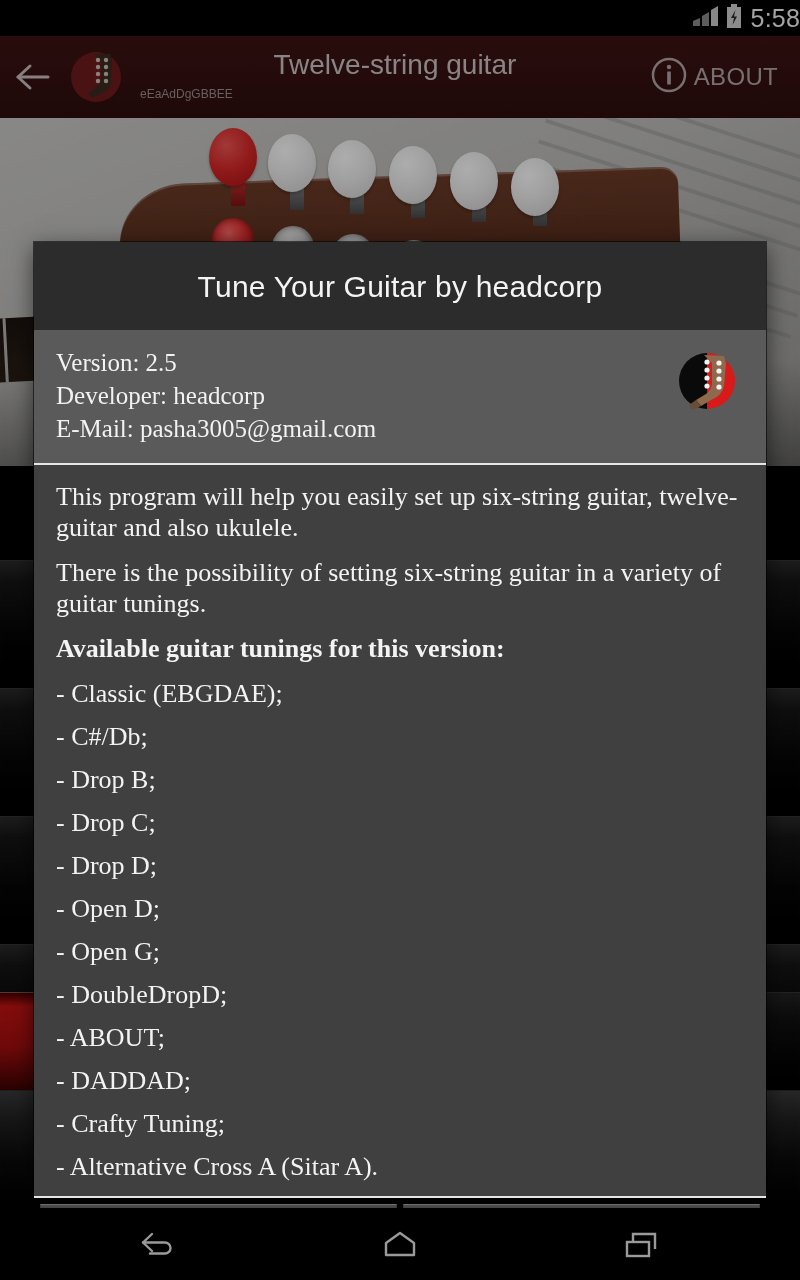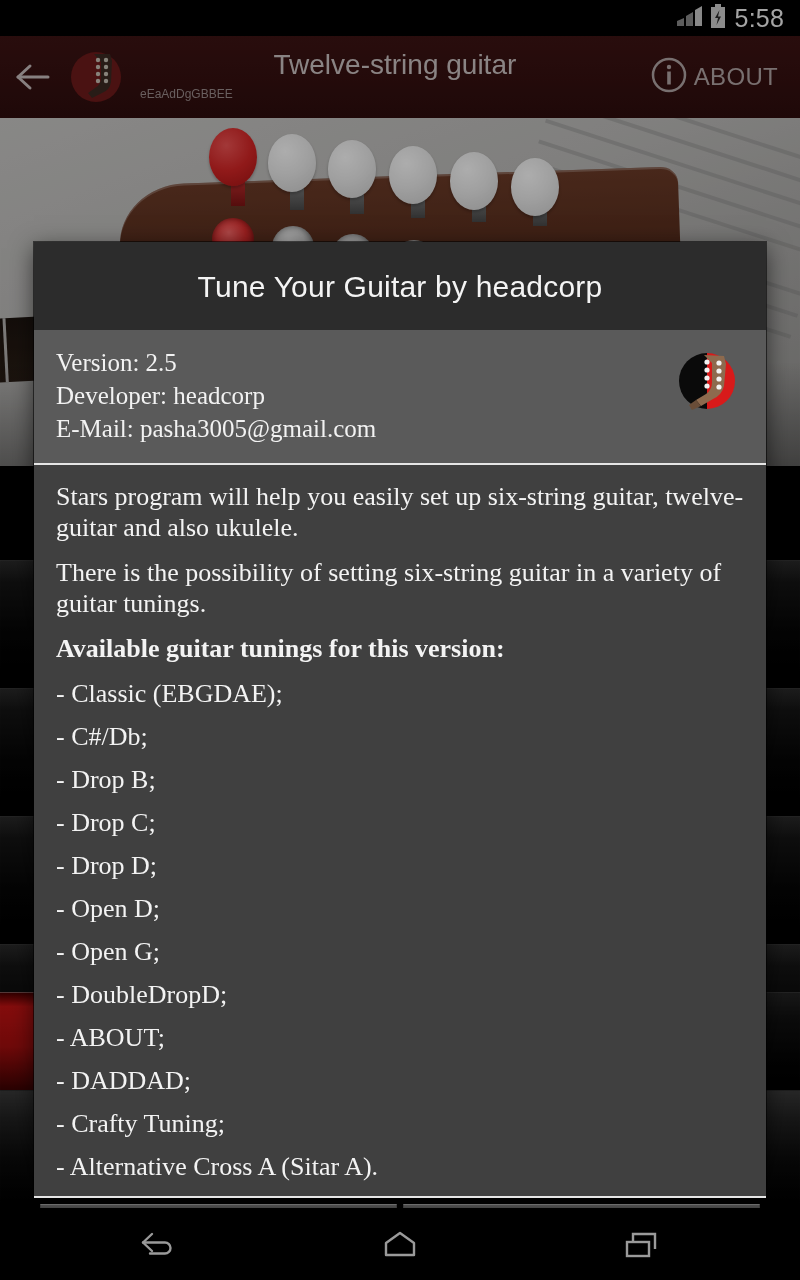--- a/index.html
+++ b/index.html
@@ -24,21 +24,21 @@
 
   
   .status-bar {
     position: absolute;
     left: 0; top: 0;
     width: 800px; height: 36px;
     background: #000;
     display: flex;
     align-items: center;
     justify-content: flex-end;
-    padding-right: 16px;
+    padding-right: 0;
     box-sizing: border-box;
   }
   .sb-icons { display: flex; align-items: center; gap: 7px; }
   .signal-icon { display: block; }
   .battery-icon { display: block; }
   .sb-time {
     color: #f2f2f2;
     font-size: 25px;
     letter-spacing: 0.2px;
     margin-left: 9px;
@@ -527,21 +527,21 @@
             <circle cx="43" cy="13" r="2.6"></circle>
               <circle cx="43" cy="21" r="2.6"></circle>
             <circle cx="43" cy="29" r="2.6"></circle>
               <circle cx="43" cy="37" r="2.6"></circle>
           </g>
         </svg>
       </div>
     </div>
 
     <div class="dlg-body">
-      <p class="para">Stars program will help you easily set up six-string guitar, twelve-guitar and also ukulele.</p>
+      <p class="para">This program will help you easily set up six-string guitar, twelve-guitar and also ukulele.</p>
       <p class="para">There is the possibility of setting six-string guitar in a variety of guitar tunings.</p>
       <p class="para bold">Available guitar tunings for this version:</p>
       <p class="tuning">- Classic (EBGDAE);</p>
       <p class="tuning">- C#/Db;</p>
       <p class="tuning">- Drop B;</p>
       <p class="tuning">- Drop C;</p>
       <p class="tuning">- Drop D;</p>
       <p class="tuning">- Open D;</p>
       <p class="tuning">- Open G;</p>
       <p class="tuning">- DoubleDropD;</p>

